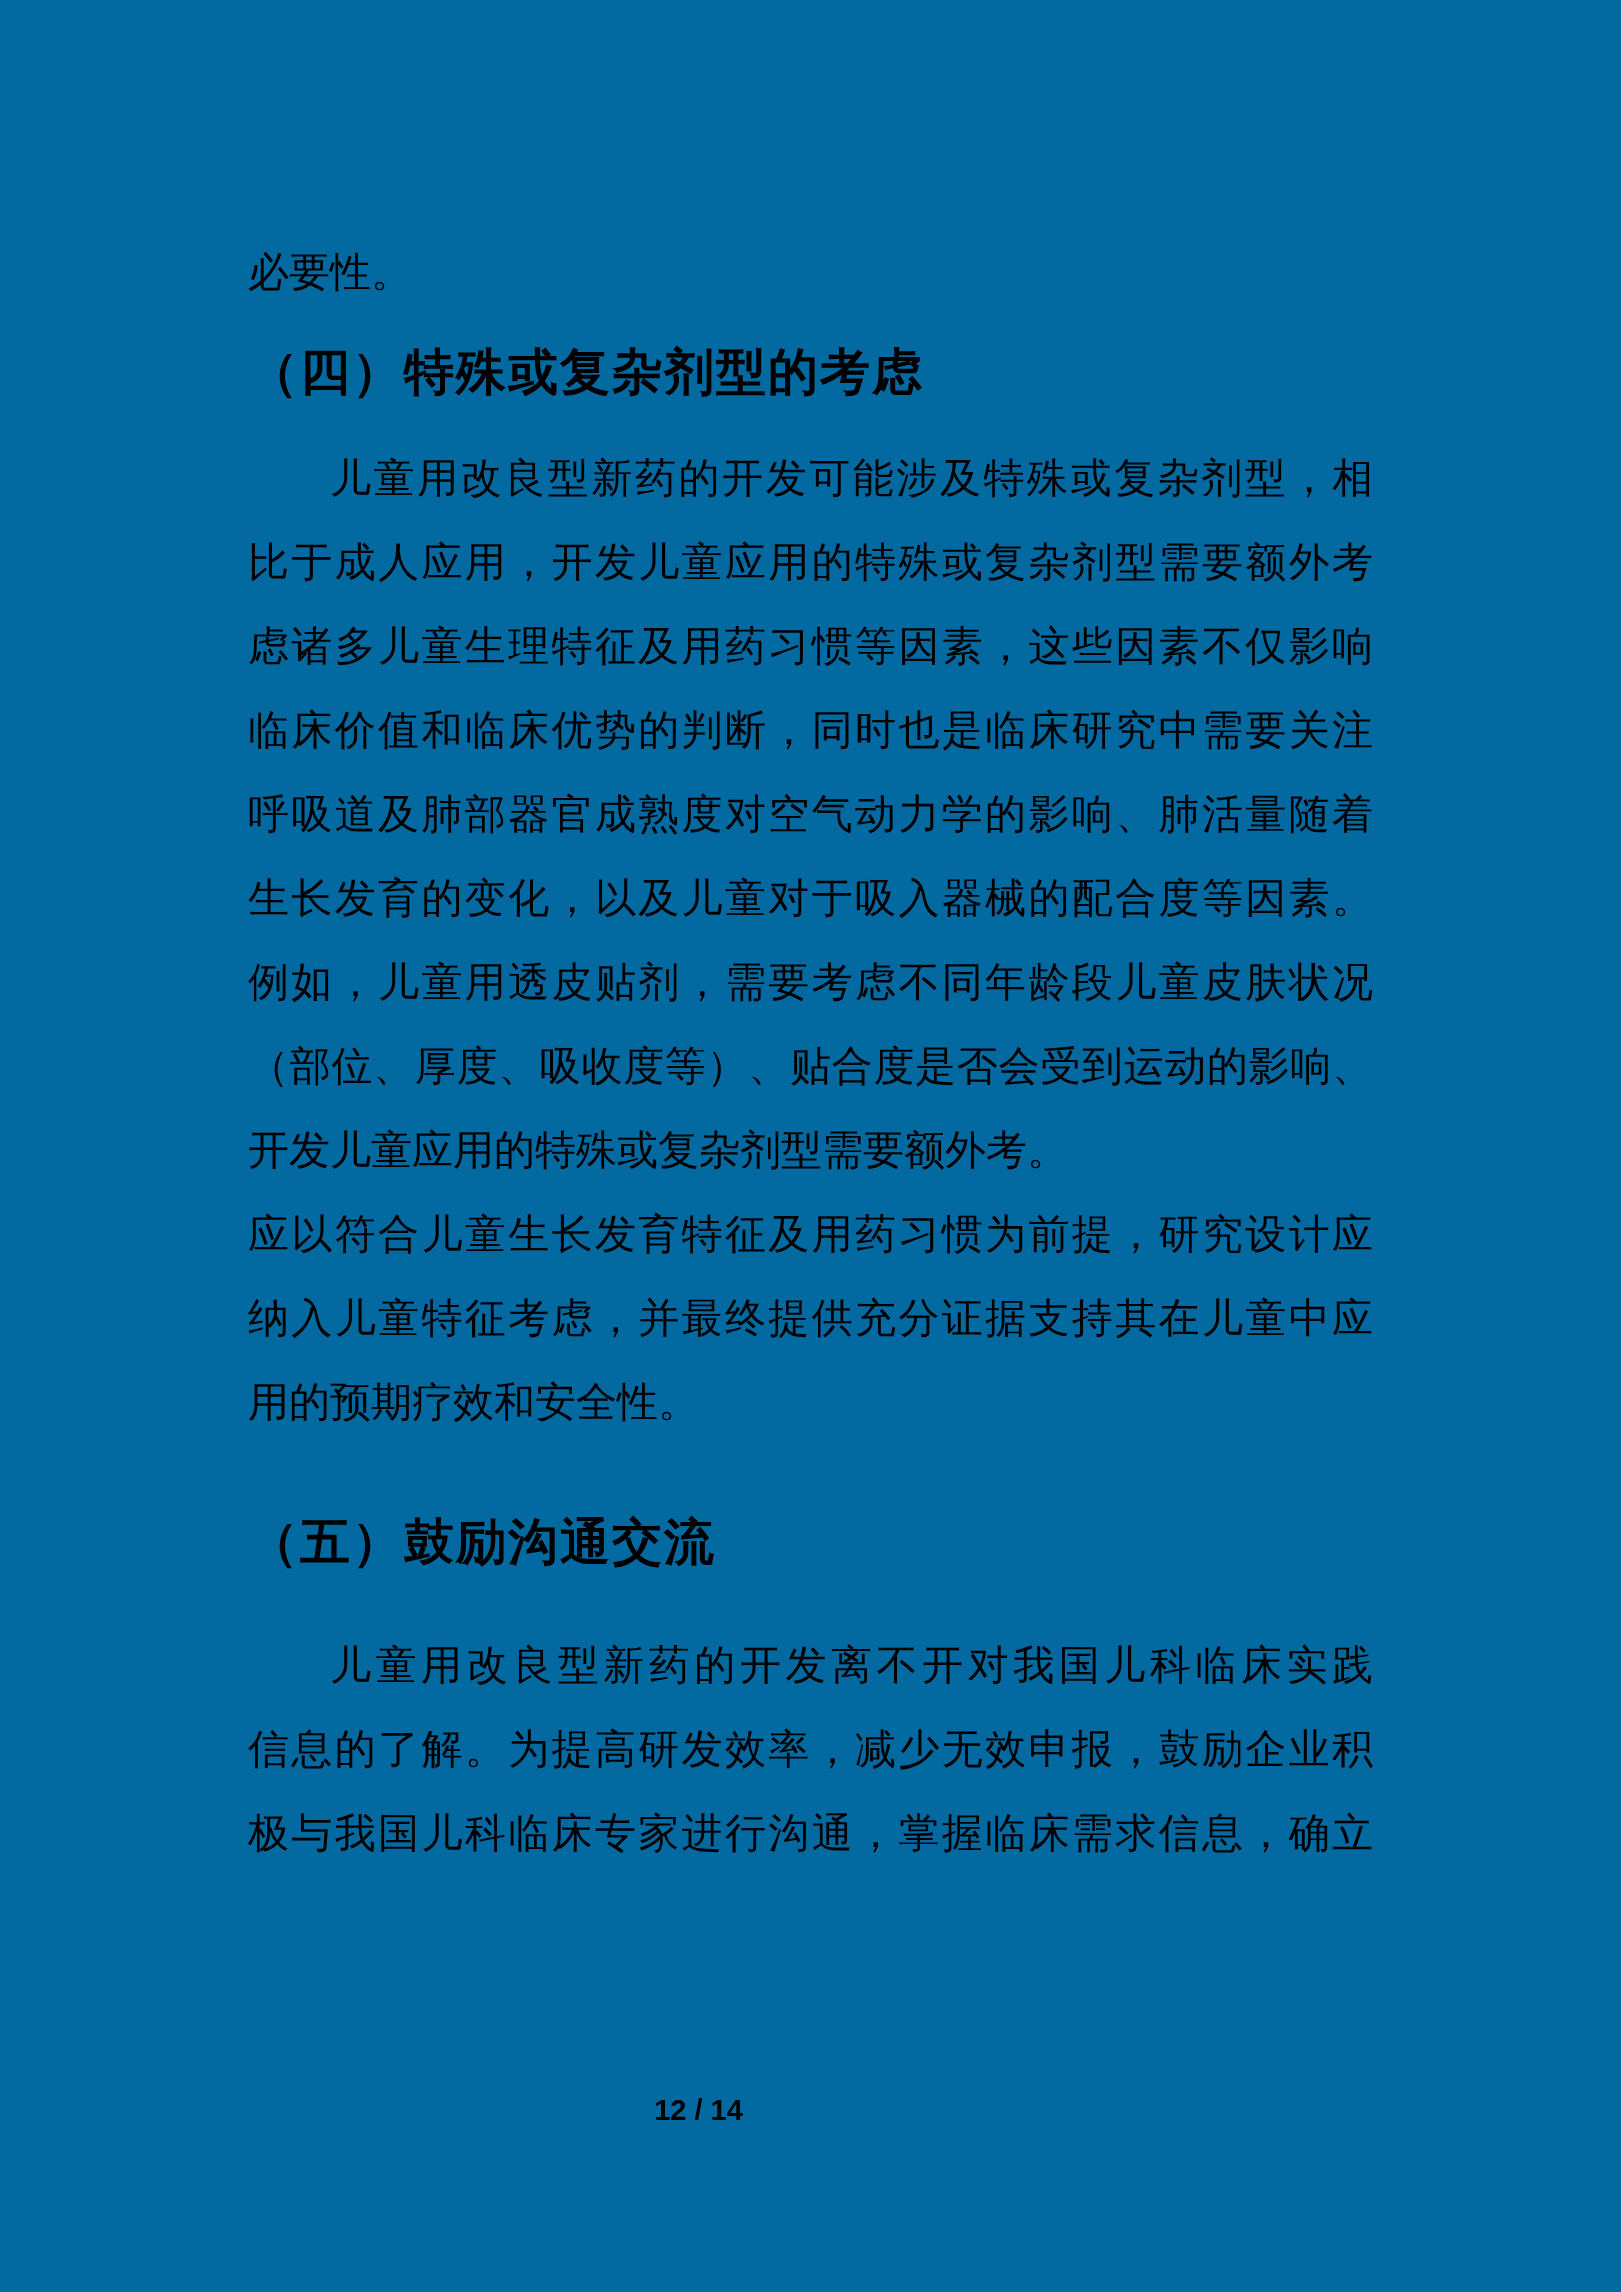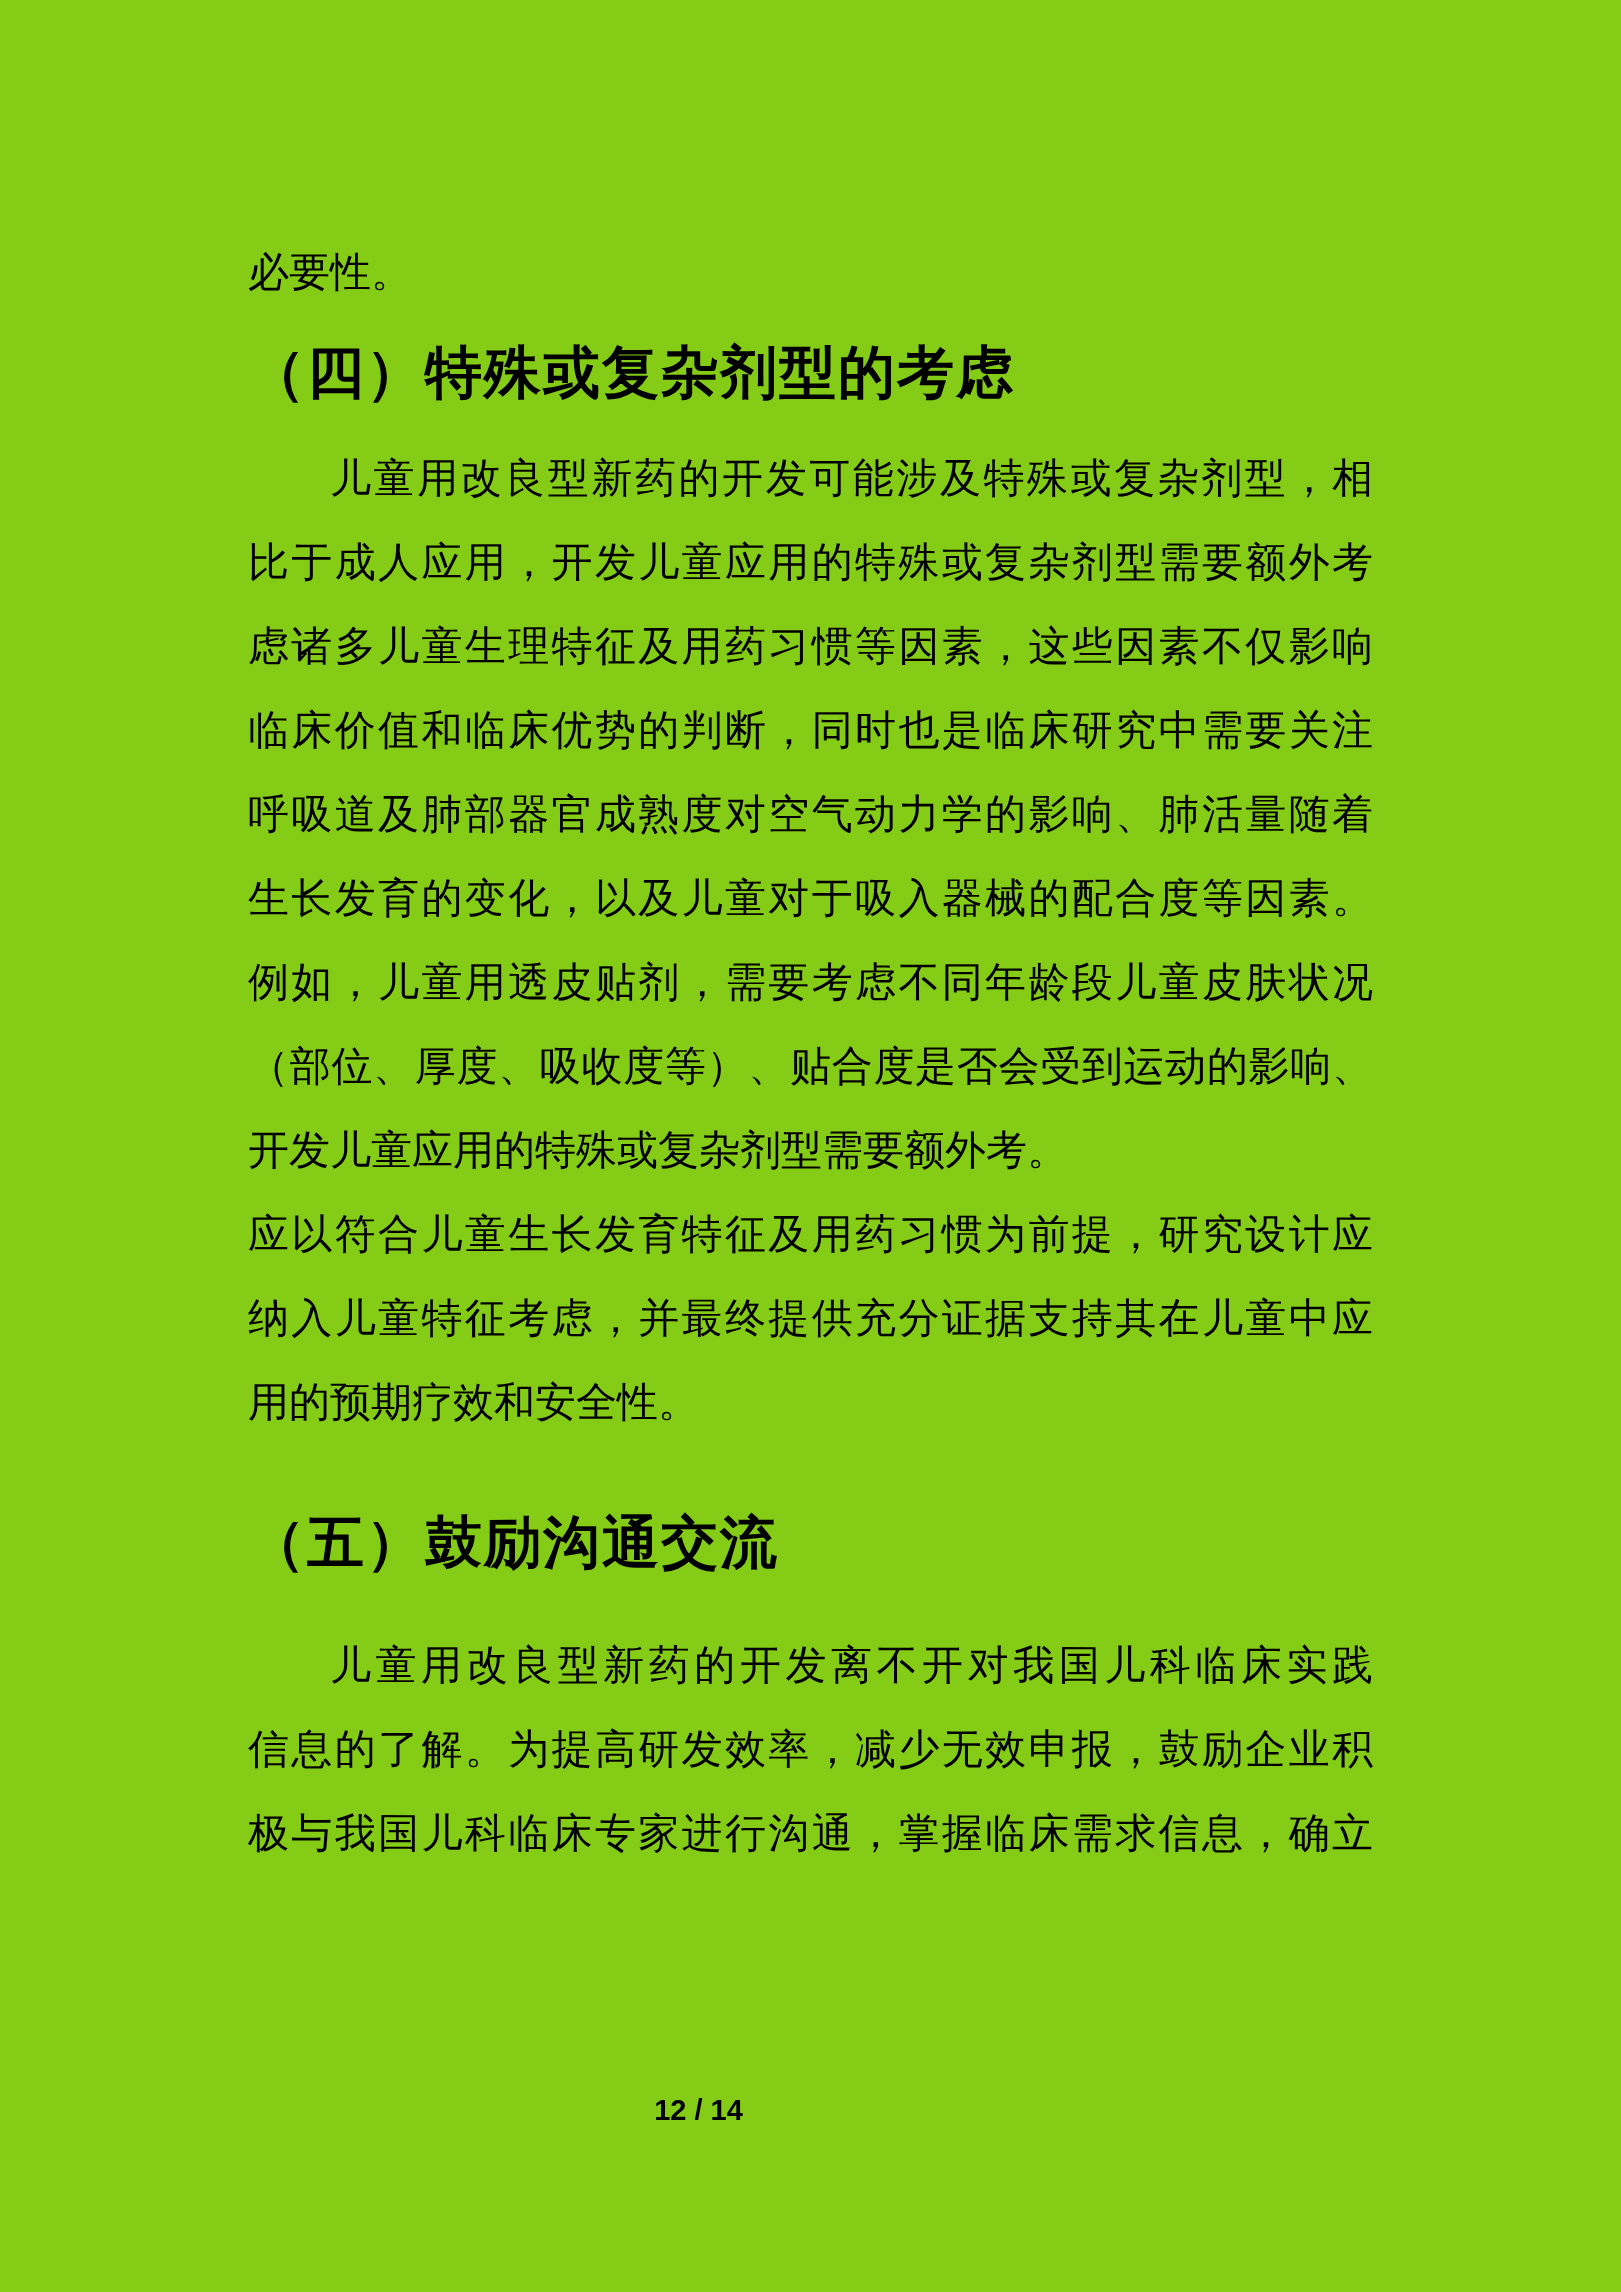--- a/index.html
+++ b/index.html
@@ -4,21 +4,21 @@
 <style>
   html, body {
     margin: 0;
     padding: 0;
     background: #ffffff;
   }
   .page {
     position: relative;
     width: 1621px;
     height: 2293px;
-    background: #84cc16;
+    background: #0369a1;
     color: #000000;
     overflow: hidden;
     font-family: "DejaVu Serif", serif;
   }
   .content {
     position: absolute;
     left: 248px;
     top: 230px;
     width: 1125px;
   }
@@ -33,21 +33,21 @@
   }
   .line.last {
     text-align: left;
     text-align-last: left;
   }
   .line.indent { text-indent: 82px; }
   .heading {
     margin: 0;
     font-family: "DejaVu Sans", sans-serif;
     font-weight: bold;
-    font-size: 57px;
+    font-size: 50px;
     line-height: 83px;
     height: 83px;
     text-align: left;
     text-align-last: left;
     letter-spacing: 2px;
   }
   .heading.h4 { margin-top: 16.7px; margin-bottom: 22.5px; }
   .heading.h5 { margin-top: 57px; margin-bottom: 39px; font-family: Liberation Serif, serif; }
   .para { margin: 0; padding: 0; }
   .footer {

